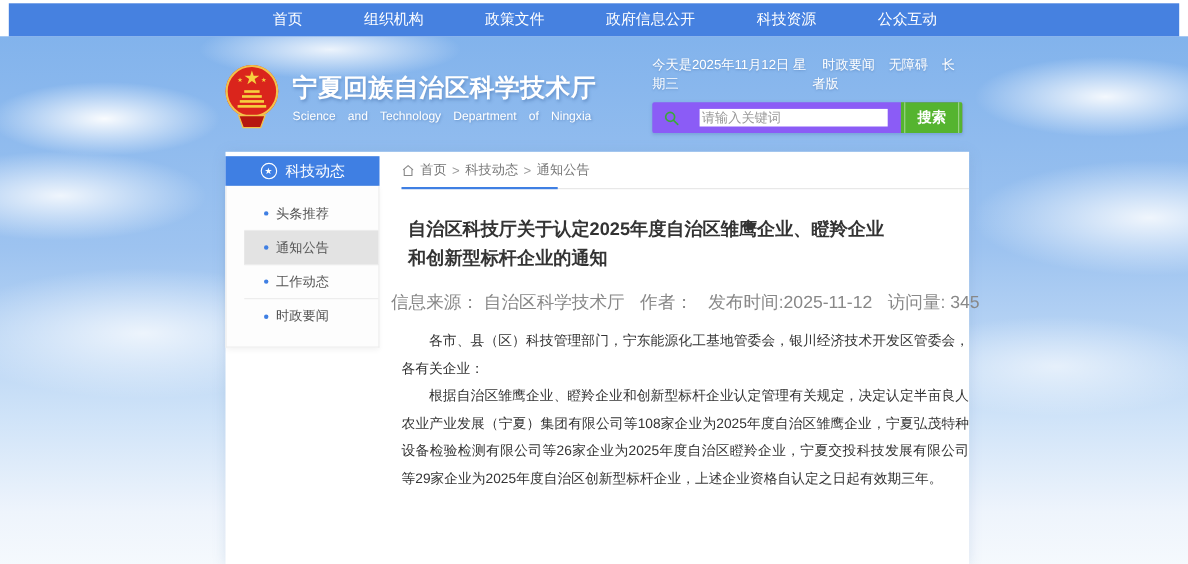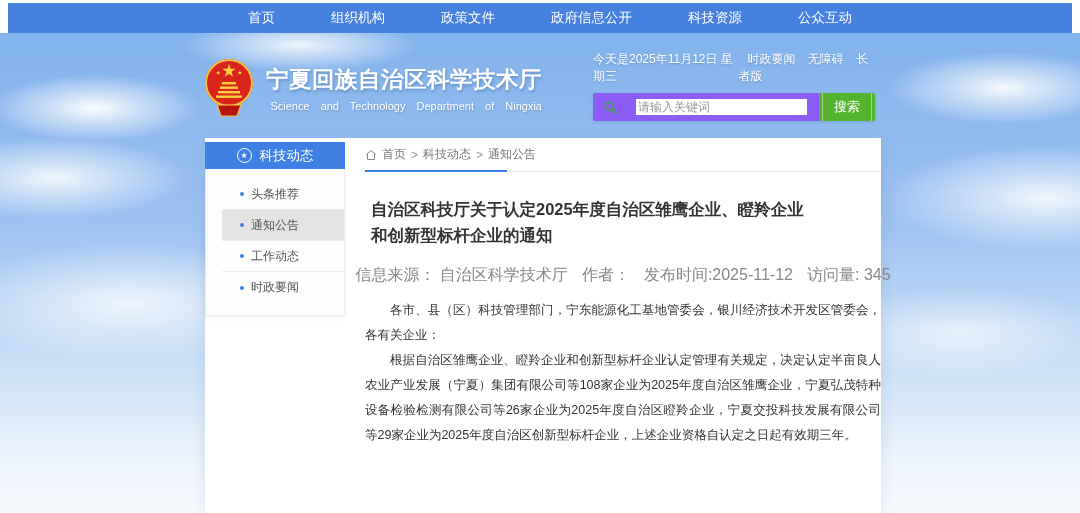--- a/index.html
+++ b/index.html
@@ -32,21 +32,21 @@
   .nav-item {
     color:#fff; font-size:13.5px; text-decoration:none; padding:0 28px;
     cursor:pointer; white-space:nowrap;
   }
 
   
   .brand {
     position:absolute; left:203px; top:56px; z-index:4;
     display:flex; align-items:center; gap:11px;
   }
-  .brand-text { display:flex; flex-direction:column;text-align:right; }
+  .brand-text { display:flex; flex-direction:column; }
   .site-title {
     font-size:22.5px; font-weight:bold; color:#fff; letter-spacing:0.5px;
     text-shadow:1px 2px 3px rgba(30,70,130,.35); white-space:nowrap;
   }
   .site-subtitle {
     margin-top:5px; font-size:11px; color:#fff; word-spacing:8px;
     text-shadow:1px 1px 2px rgba(30,70,130,.3); white-space:nowrap;
   }
 
   .header-right { position:absolute; right:205px; top:51px; width:282px; z-index:4; }
@@ -63,20 +63,21 @@
   .search-icon { display:flex; align-items:center; padding:0 6px 0 10px; }
   .search-box input {
     flex:1; border:none; outline:none; font-size:12px; color:#333; min-width:0;
     font-family:"Liberation Sans","DejaVu Sans",sans-serif;
   }
   .search-box input::placeholder { color:#999; }
   .search-btn {
     width:56px; height:44px; border:none; background:#55b42f; color:#fff;
     font-size:13px; cursor:pointer; box-shadow:inset 0 0 0 3px #55b42f, inset 0 0 0 4px rgba(255,255,255,.45);
     font-family:"Liberation Sans","DejaVu Sans",sans-serif;
+    font-weight:bold;
   }
 
   
   .page-panel {
     position:absolute; left:205px; top:138px; width:676px; height:375px; z-index:3;
     background:#fff; box-shadow:0 2px 12px rgba(90,130,180,.18);
   }
 
   
   .sidebar { position:absolute; left:0; top:4px; width:140px; }

